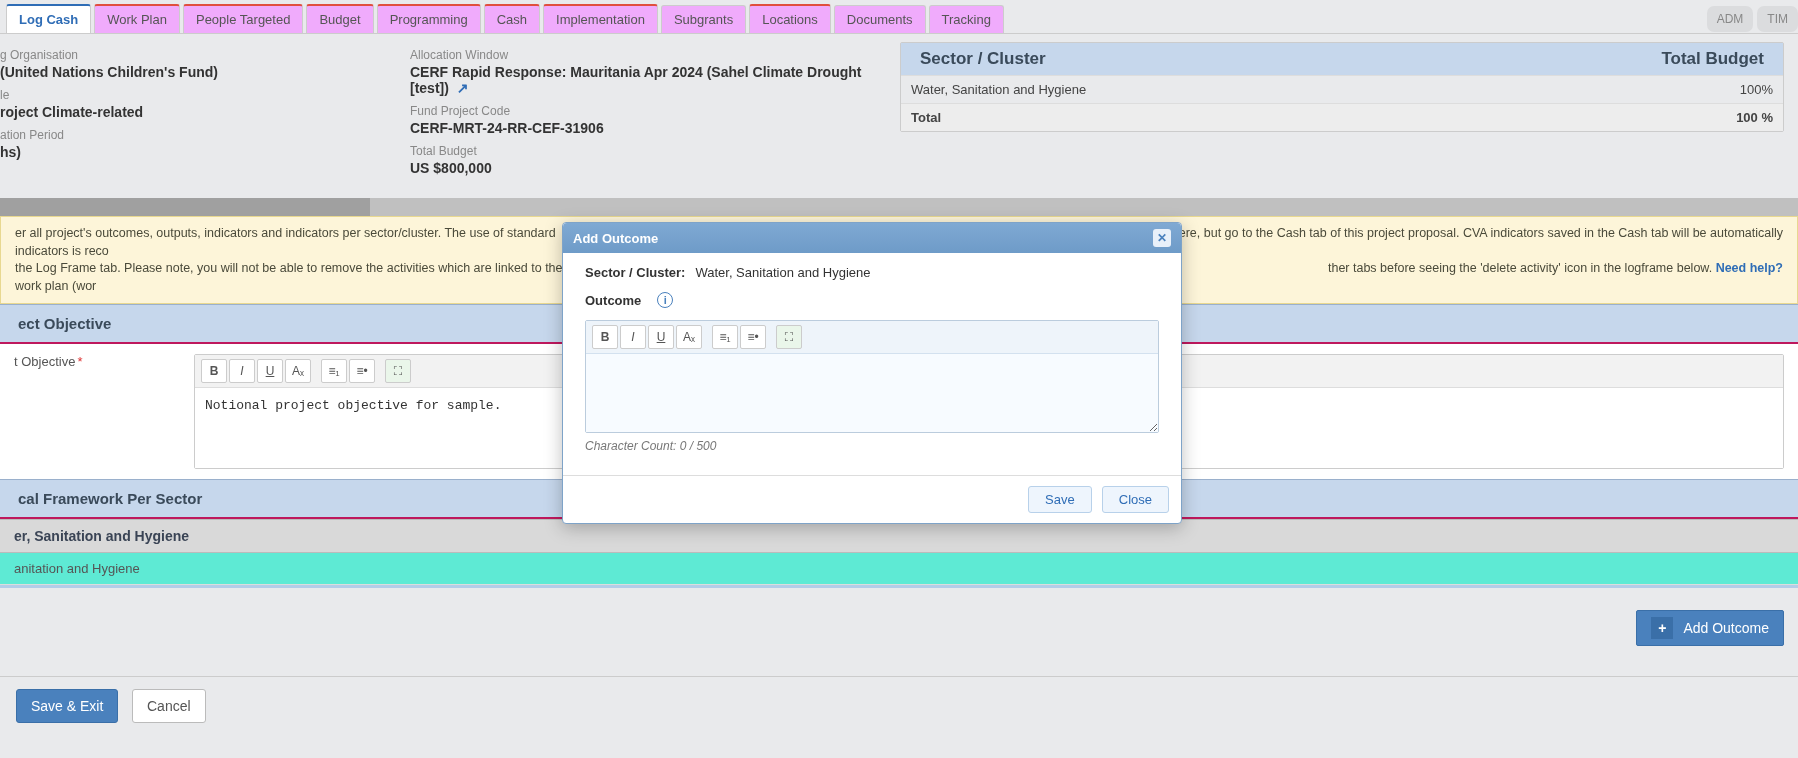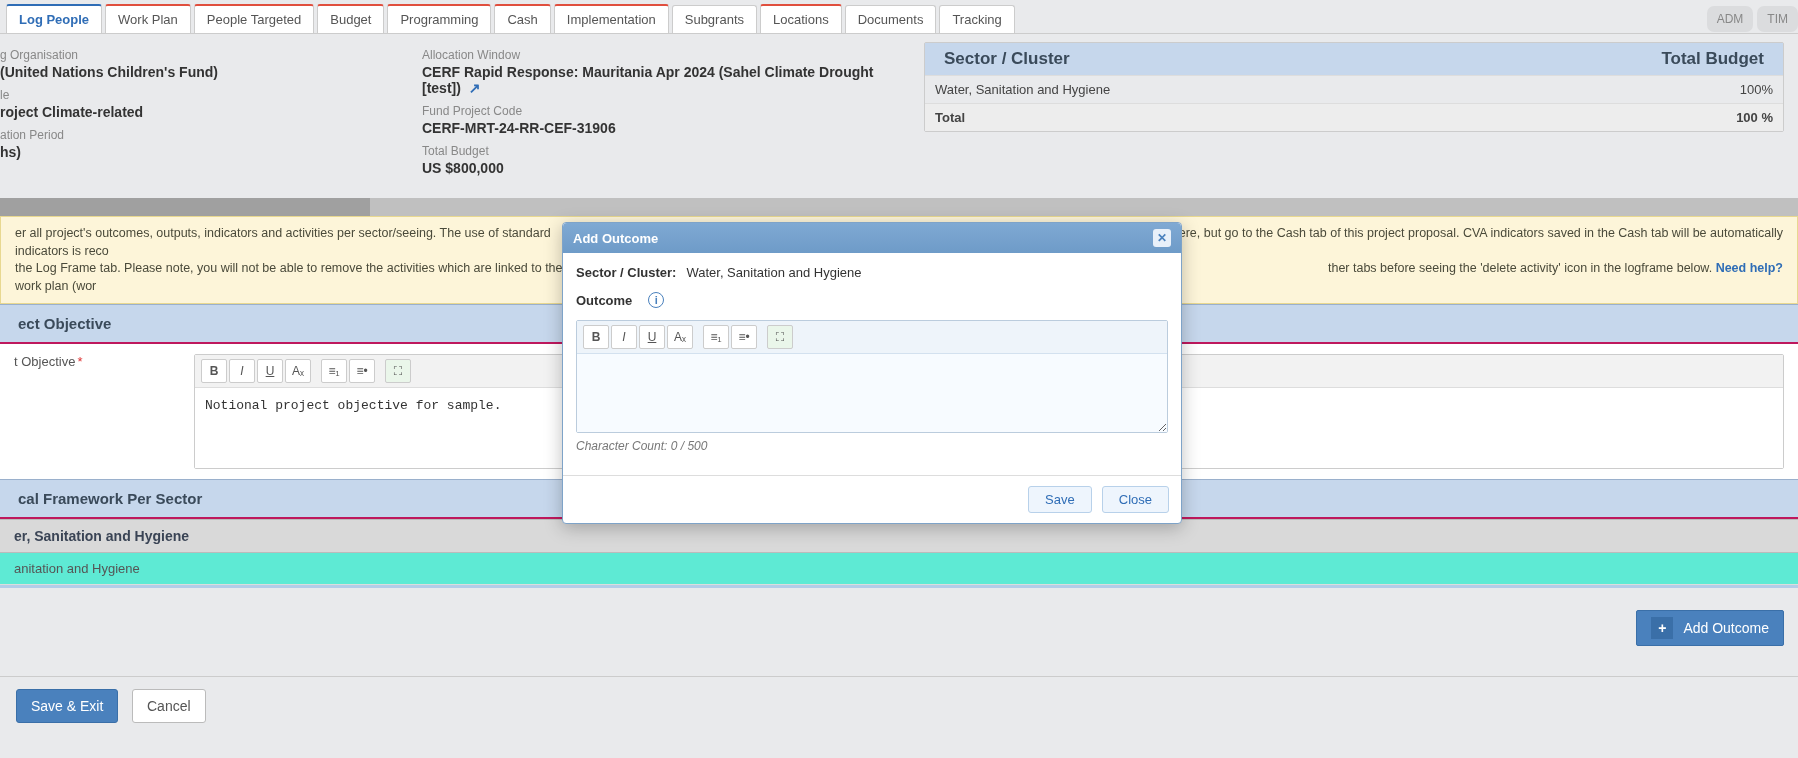--- a/index.html
+++ b/index.html
@@ -16,21 +16,21 @@
   
   .tabs {
     display: flex;
     align-items: center;
     padding: 4px 0 0 6px;
     background: #e9eaec;
     border-bottom: 1px solid #ccc;
     position: relative;
   }
   .tab {
-    background: #ffffff;
+    background: #f0abfc;
     color: #555;
     padding: 6px 12px;
     border: 1px solid #ccc;
     border-bottom: none;
     margin-right: 3px;
     border-radius: 3px 3px 0 0;
     cursor: pointer;
     white-space: nowrap;
   }
   .tab.accent { border-top: 2px solid #e04f3e; }
@@ -51,21 +51,21 @@
     padding: 6px 10px;
     margin-left: 4px;
     border-radius: 7px;
     font-size: 12px;
   }
 
   
   .info-grid {
     display: grid;
     grid-template-columns: 410px 490px 1fr;
-    gap: 12px;
+    gap: 0;
     padding: 8px 0 0 0;
   }
   .info-col { padding: 0 20px 14px 0; }
   .info-label { color: #888; font-size: 12px; margin-bottom: 2px; margin-top:6px; }
   .info-val { color: #333; font-weight: bold; font-size: 14px; margin-bottom: 8px; }
   .info-val .ext-icon { color:#2f6db6; margin-left:4px; font-size:14px; }
 
   .sector-budget {
     border: 1px solid #ccc;
     border-radius: 2px;
@@ -265,21 +265,21 @@
     margin-left:auto;
     width:18px;height:18px;
     background:#e8f0f9;
     color:#4a81bd;
     border-radius:3px;
     display:inline-flex;align-items:center;justify-content:center;
     font-size:12px;font-weight:bold;
     cursor:pointer;
   }
   .modal-body{
-    padding:12px 13px 6px;
+    padding:12px 22px 6px;
   }
   .m-row{ display:flex; align-items:center; margin-bottom:12px; font-size:13px;}
   .m-row .lbl{ font-weight:bold; color:#333; margin-right:10px;}
   .m-row .info-ico{
     display:inline-flex;align-items:center;justify-content:center;
     width:16px;height:16px;border:1.5px solid #4a81bd;border-radius:50%;
     color:#4a81bd;font-size:11px;font-weight:bold;margin-left:6px;
   }
   .m-editor{
     border:1px solid #bcd;
@@ -306,21 +306,21 @@
   }
   .btn-lite{
     background:#eef5fd;color:#2f6db6;border:1px solid #b8d1ea;
     padding:5px 16px;border-radius:3px;cursor:pointer;font-size:13px;
   }
 </style>
 </head>
 <body>
 
 <div class="tabs">
-  <div class="tab active">Log People</div>
+  <div class="tab active">Log Cash</div>
   <div class="tab accent">Work Plan</div>
   <div class="tab accent">People Targeted</div>
   <div class="tab accent">Budget</div>
   <div class="tab accent">Programming</div>
   <div class="tab accent">Cash</div>
   <div class="tab accent">Implementation</div>
   <div class="tab">Subgrants</div>
   <div class="tab accent">Locations</div>
   <div class="tab">Documents</div>
   <div class="tab">Tracking</div>
@@ -367,21 +367,21 @@
     </div>
   </div>
 </div>
 
 <div class="grey-bar">
     <div class="segA"></div>
   </div>
 
 <div class="help-banner">
   <div style="display:flex;">
-    <span style="flex:0 0 560px; overflow:hidden;">er all project's outcomes, outputs, indicators and activities per sector/seeing. The use of standard indicators is reco</span>
+    <span style="flex:0 0 560px; overflow:hidden;">er all project's outcomes, outputs, indicators and indicators per sector/cluster. The use of standard indicators is reco</span>
     <span style="flex:1;"></span>
     <span>ators here, but go to the Cash tab of this project proposal. CVA indicators saved in the Cash tab will be automatically</span>
   </div>
   <div style="display:flex;">
     <span style="flex:0 0 560px; overflow:hidden;"> the Log Frame tab. Please note, you will not be able to remove the activities which are linked to the work plan (wor</span>
     <span style="flex:1;"></span>
     <span>
       <span>ther tabs before seeing the 'delete activity' icon in the logframe below. </span>
       <a href="#">Need help?</a>
     </span>

